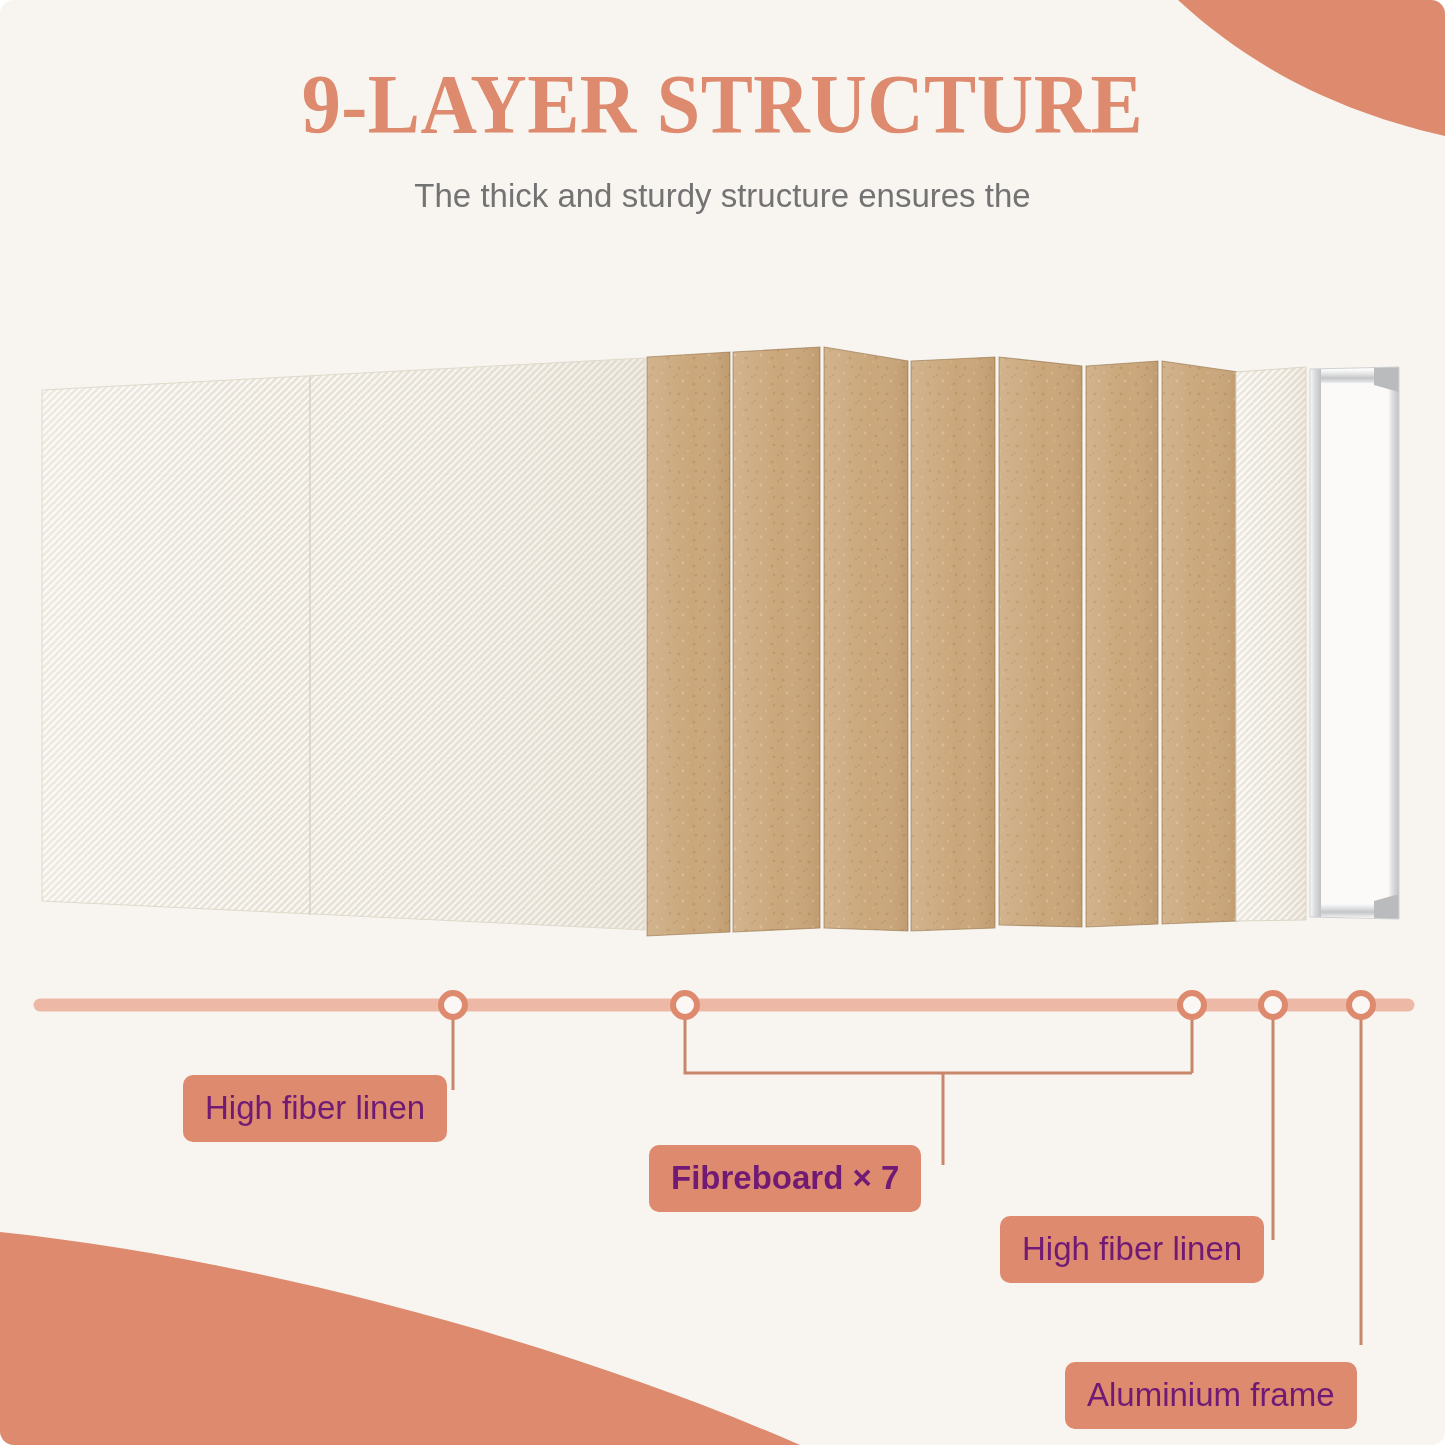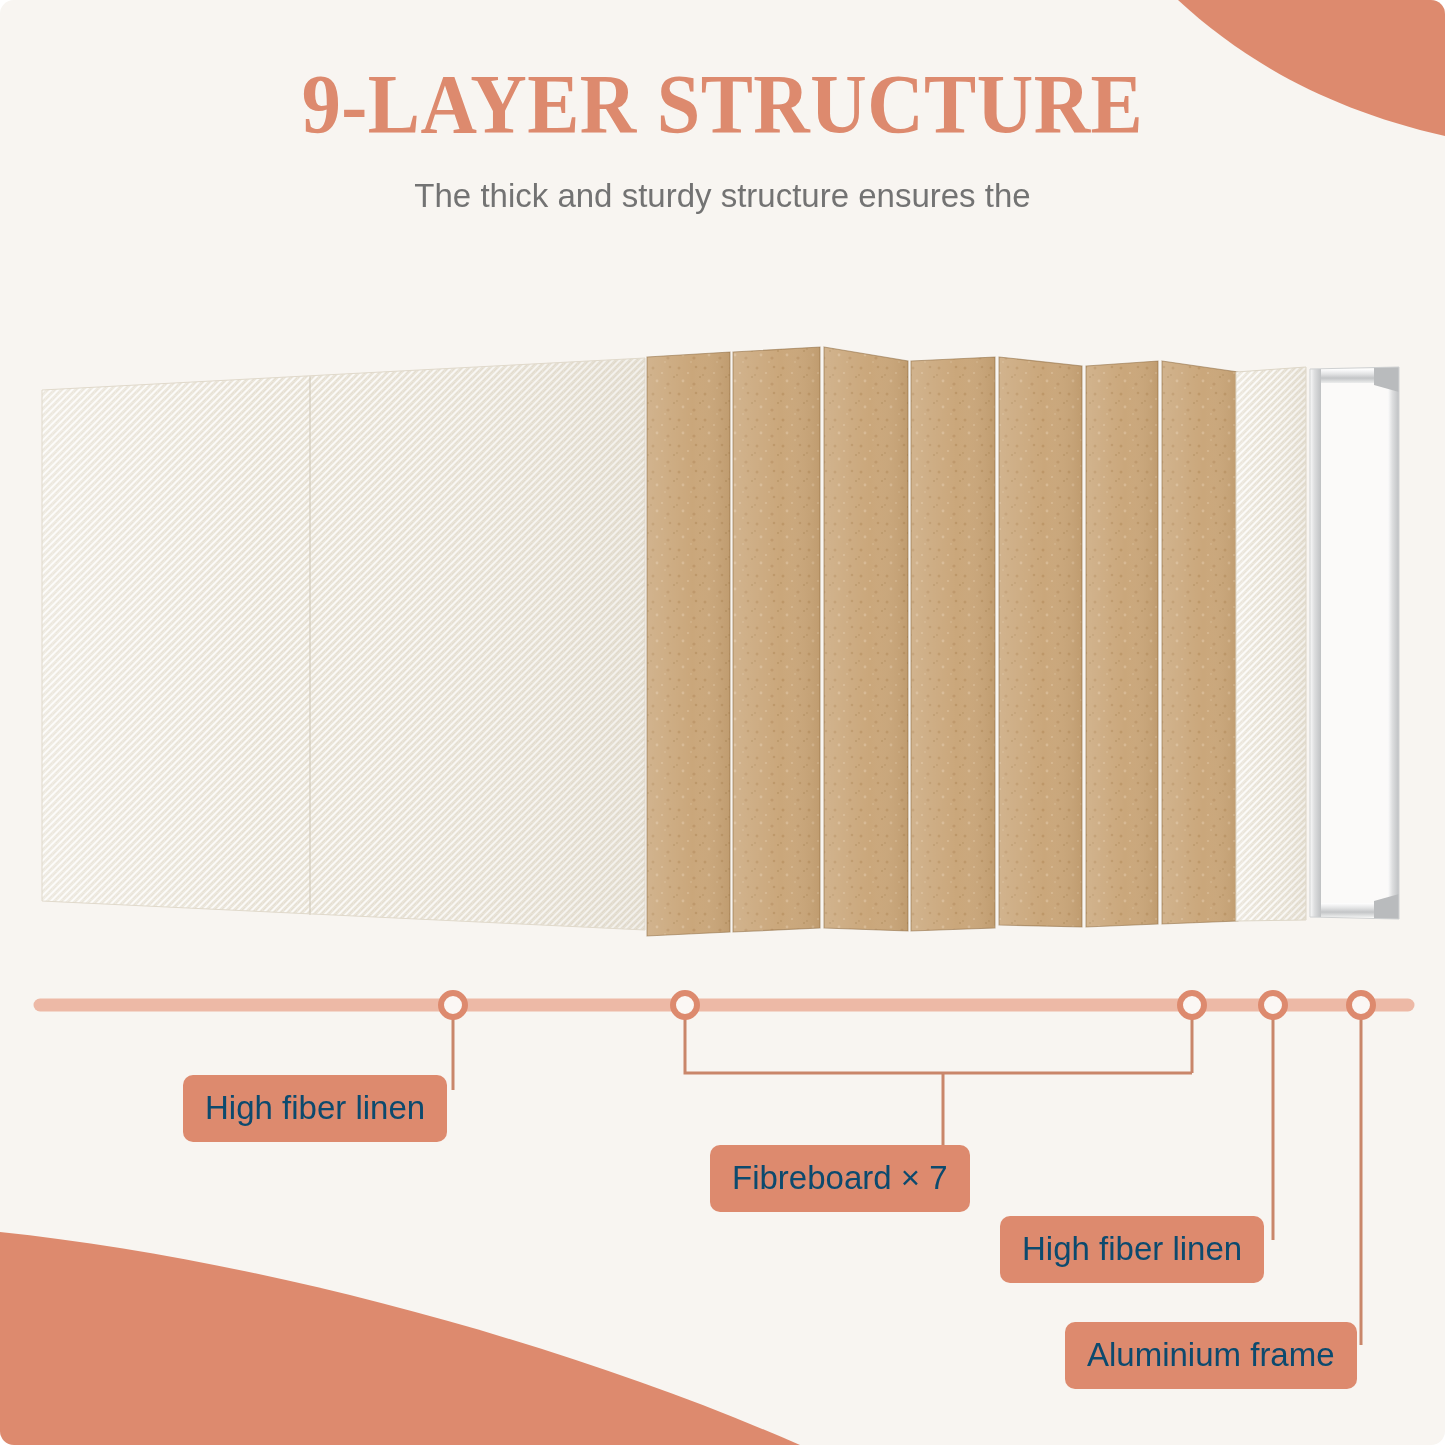--- a/index.html
+++ b/index.html
@@ -70,33 +70,33 @@
     position: absolute;
     left: 0; top: 0;
     width: 1445px; height: 1445px;
     z-index: 6;
     pointer-events: none;
   }
 
   .callout {
     position: absolute;
     background: #dd8a6e;
-    color: #0c4a6e;
+    color: #701a75;
     border-radius: 10px;
     font-size: 33px;
     line-height: 1;
     padding: 16px 22px 18px 22px;
     white-space: nowrap;
     box-sizing: border-box;
     z-index: 7;
   }
   .callout.cb1 { left: 183px; top: 1075px; }
-  .callout.cb2 { left: 710px; top: 1145px; }
+  .callout.cb2 { left: 649px; top: 1145px; font-weight: bold; }
   .callout.cb3 { left: 1000px; top: 1216px; }
-  .callout.cb4 { left: 1065px; top: 1322px; }
+  .callout.cb4 { left: 1065px; top: 1362px; }
 </style>
 </head>
 <body>
 
 <div id="stage">
 
   <svg class="corner-svg" viewBox="0 0 1445 1445">
     <path d="M1178,0 C1245,62 1330,110 1445,136 L1445,0 Z" fill="#dd8a6e"></path>
     <path d="M0,1232 C250,1258 560,1340 800,1445 L0,1445 Z" fill="#dd8a6e"></path>
   </svg>

